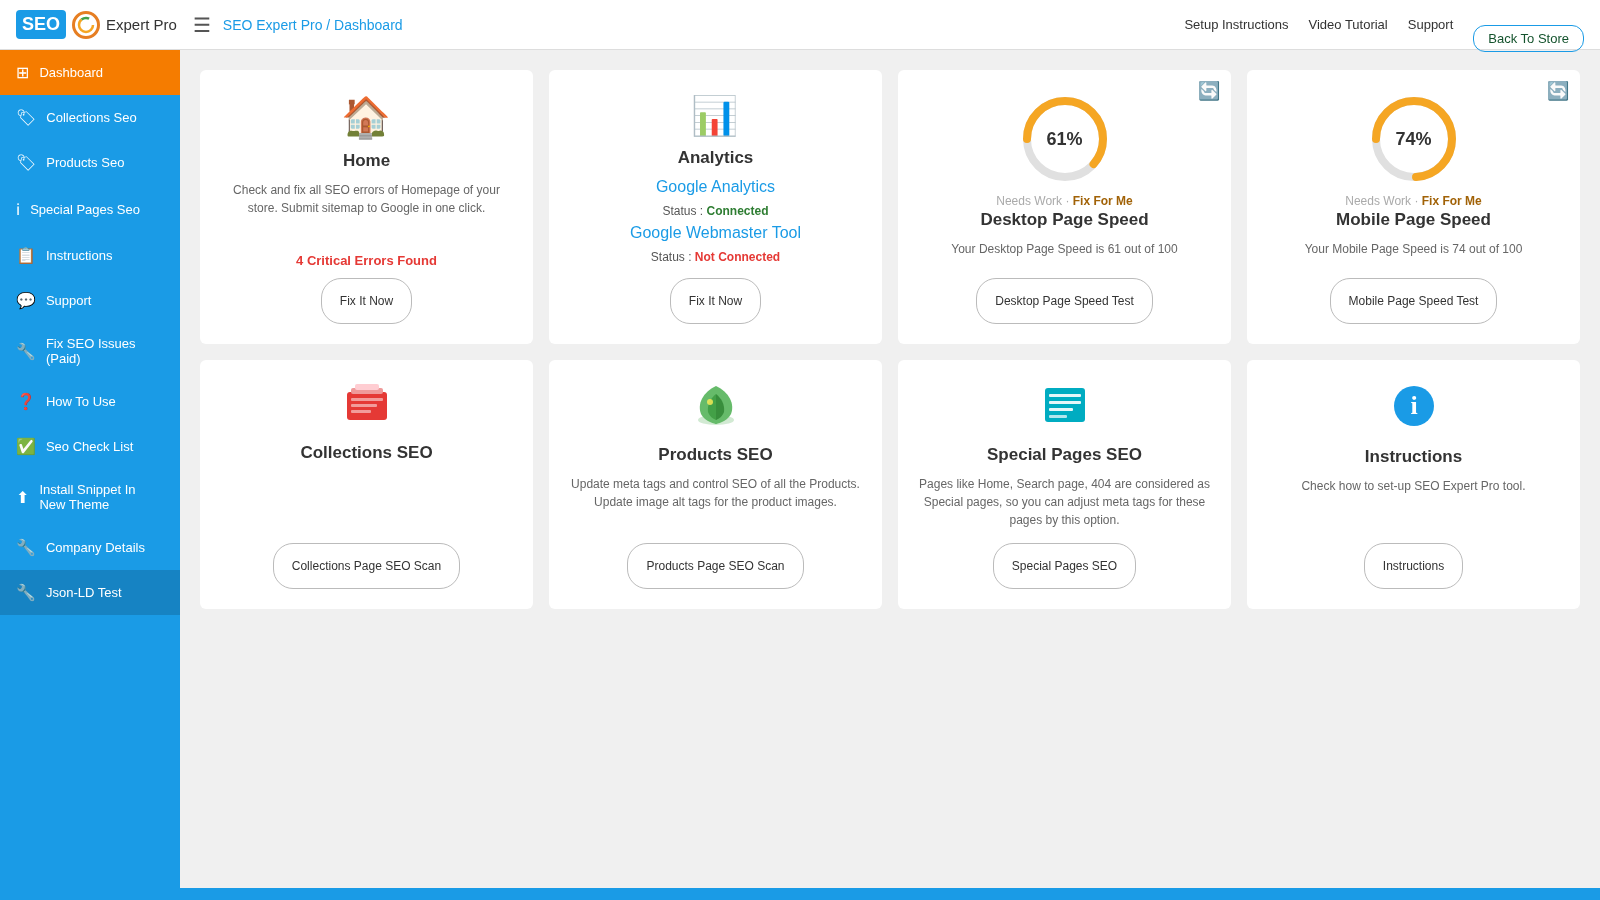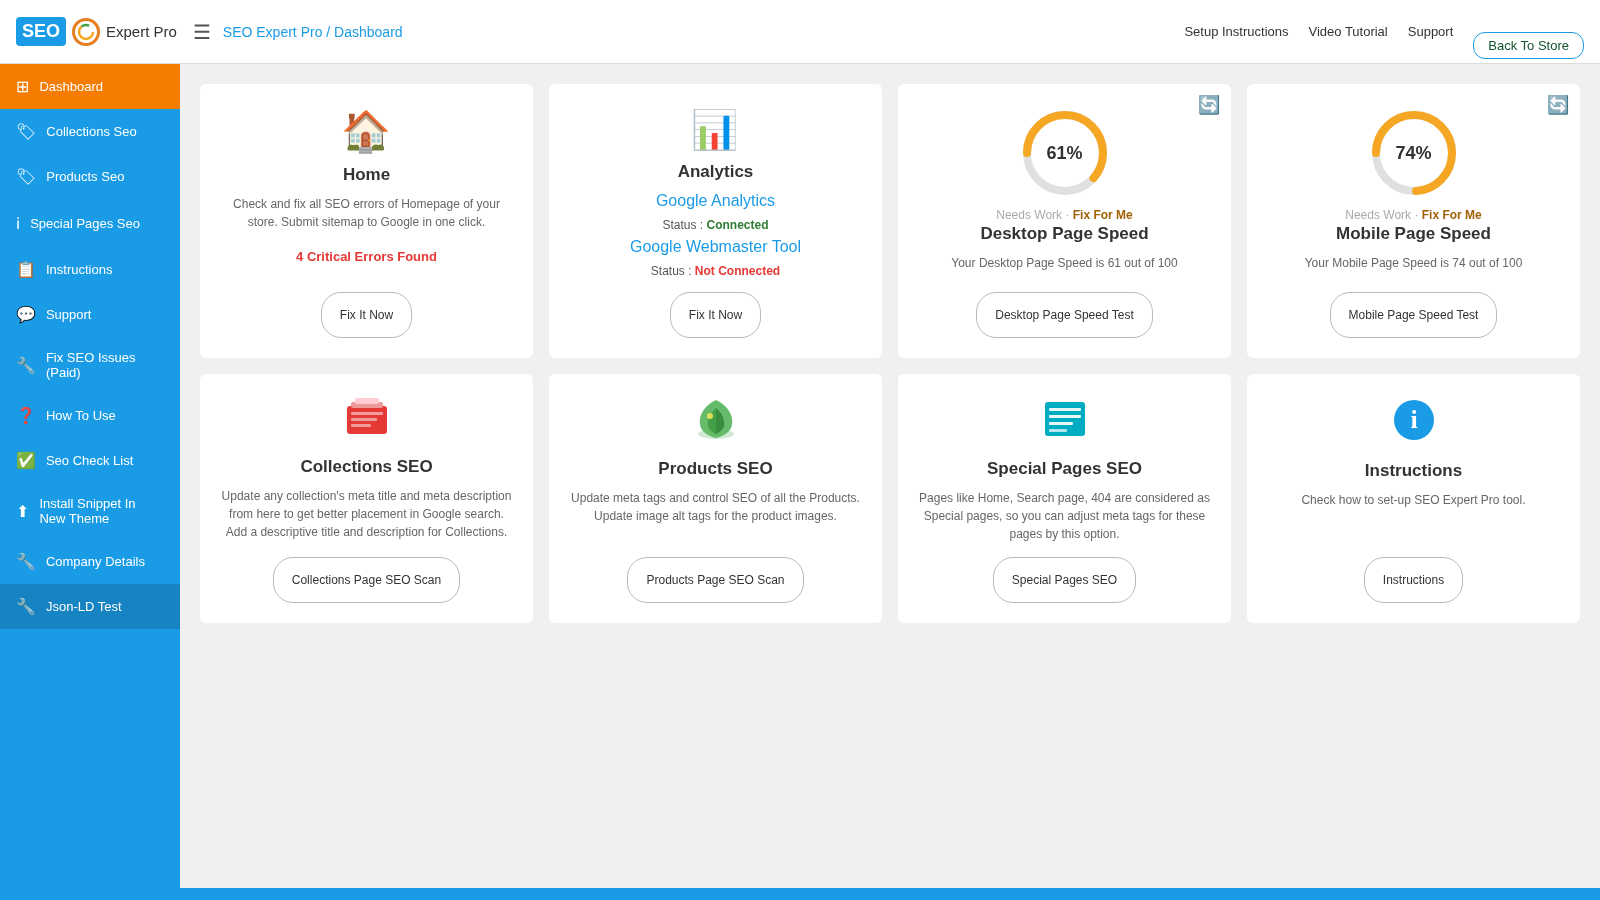--- a/index.html
+++ b/index.html
@@ -1,21 +1,21 @@
 <!DOCTYPE html>
 <html><head>
   <meta charset="utf-8">
   <style>
     * { box-sizing: border-box; margin: 0; padding: 0; }
     body { font-family: Arial, sans-serif; background: #f0f0f0; display: flex; flex-direction: column; height: 900px; overflow: hidden; }
 
     
     .topbar {
       background: #fff;
-      height: 64px;
+      height: 50px;
       display: flex;
       align-items: center;
       padding: 1px 16px;
       border-bottom: 1px solid #ddd;
       flex-shrink: 0;
       position: relative;
       z-index: 10;
     }
     .topbar-logo {
       display: flex;
@@ -143,21 +143,21 @@
       border: 1.5px solid #bbb;
       background: transparent;
       color: #333;
       padding: 15px 18px;
       border-radius: 20px;
       font-size: 12px;
       cursor: pointer;
       margin-top: auto;
     }
 
-    .card-error { color: #e53935; font-weight: bold; font-size: 13px; margin-bottom: 28px; }
+    .card-error { color: #e53935; font-weight: bold; font-size: 13px; margin-bottom: 10px; }
 
     
     .analytics-link { color: #1a9be6; font-size: 16px; text-decoration: none; cursor: pointer; }
     .analytics-status { font-size: 12px; color: #555; margin: 2px 0; }
     .status-connected { color: #2e7d32; font-weight: bold; }
     .status-not-connected { color: #e53935; font-weight: bold; }
 
     
     .circle-wrap {
       position: relative;
@@ -349,21 +349,20 @@
           <svg width="44" height="40" viewBox="0 0 44 40">
             <rect x="2" y="8" width="40" height="28" rx="3" fill="#e53935"></rect>
             <rect x="6" y="4" width="32" height="6" rx="2" fill="#ef9a9a"></rect>
             <rect x="10" y="0" width="24" height="6" rx="2" fill="#ffcdd2"></rect>
             <rect x="6" y="14" width="32" height="3" rx="1" fill="#fff" opacity="0.5"></rect>
             <rect x="6" y="20" width="26" height="3" rx="1" fill="#fff" opacity="0.5"></rect>
             <rect x="6" y="26" width="20" height="3" rx="1" fill="#fff" opacity="0.5"></rect>
           </svg>
         </div>
         <div class="card-title">Collections SEO</div>
-        <div class="card-desc">Update any collection's meta title and meta description from here to get better placement in Google search. Add a descriptive title and description for Collections.</div>
         <button class="card-btn">Collections Page SEO Scan</button>
       </div>
 
       <div class="card">
         <div class="card-icon" style="font-size:38px; color:#43a047;">
           <svg width="46" height="42" viewBox="0 0 46 42">
             <ellipse cx="23" cy="36" rx="18" ry="5" fill="#a5d6a7" opacity="0.5"></ellipse>
             <path d="M23 2 C10 8, 4 20, 8 30 C12 38, 23 40, 23 40 C23 40, 34 38, 38 30 C42 20, 36 8, 23 2Z" fill="#66bb6a"></path>
             <path d="M23 10 C18 14, 14 20, 15 28 C17 34, 23 36, 23 36" fill="#43a047"></path>
             <path d="M23 10 C28 14, 32 20, 31 28 C29 34, 23 36, 23 36" fill="#388e3c"></path>

